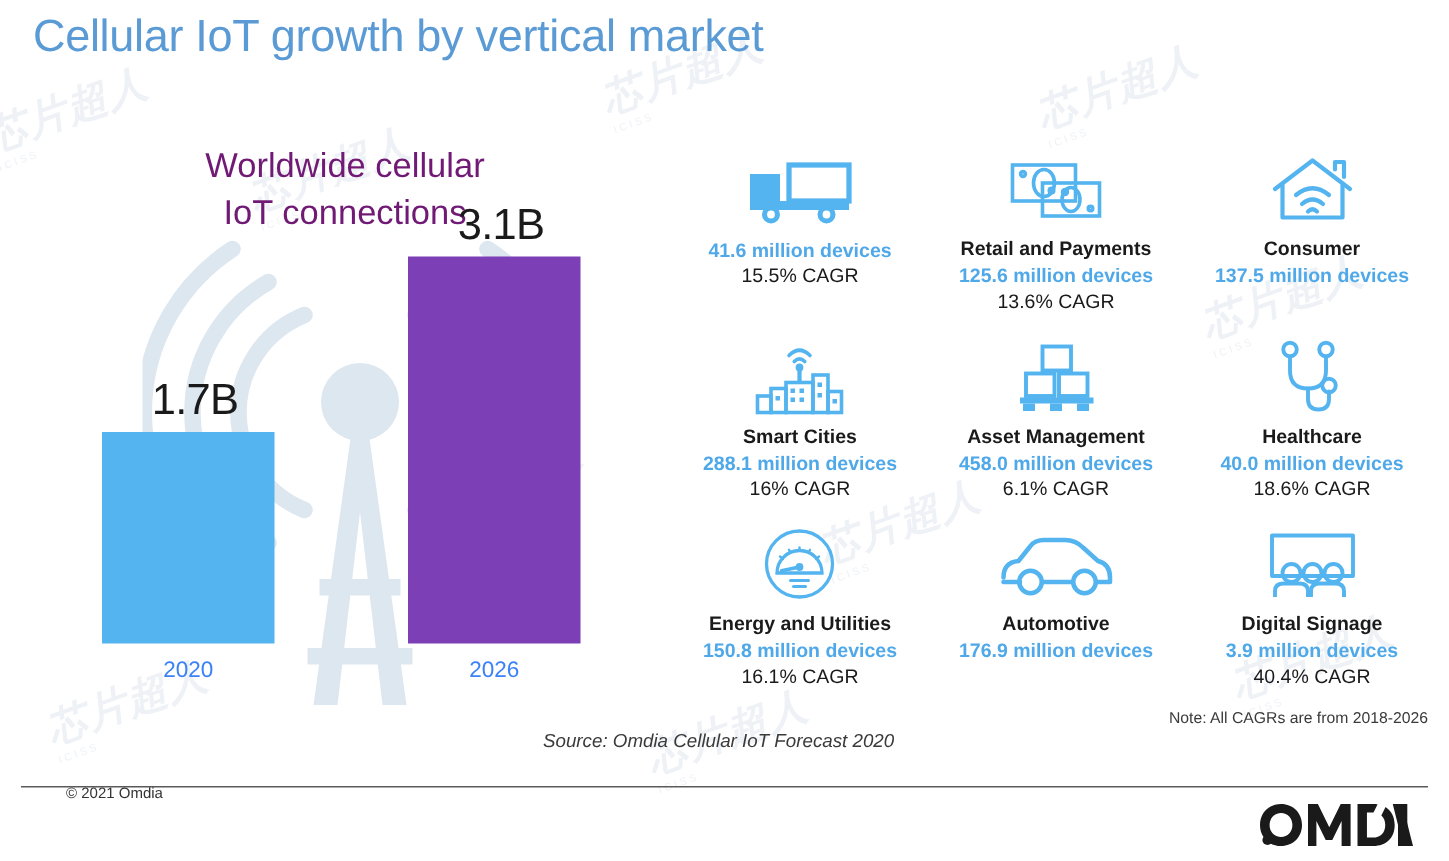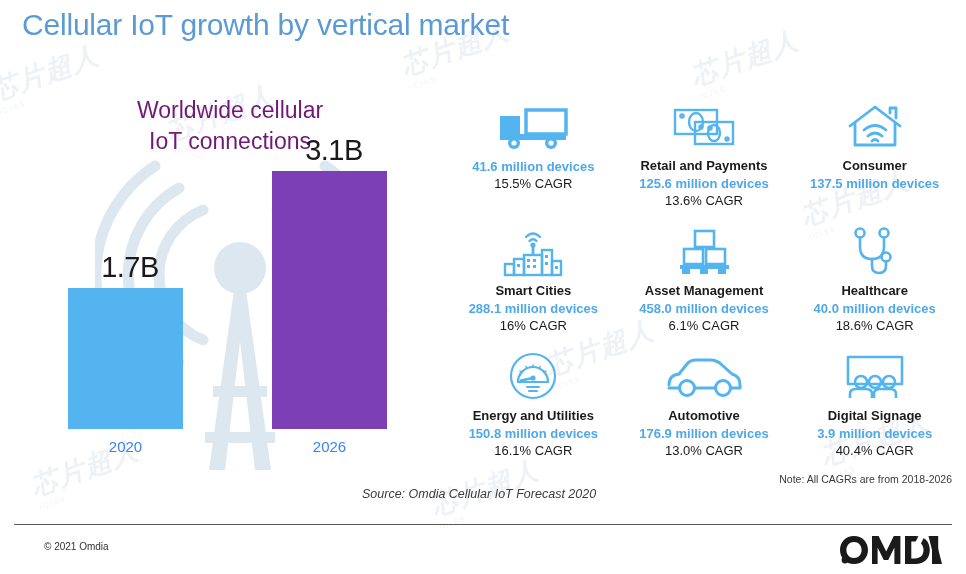--- a/index.html
+++ b/index.html
@@ -178,21 +178,21 @@
     left: 14px;
     top: 524px;
     width: 938px;
     height: 1px;
     background: #5a5a5a;
     z-index: 5;
   }
   .copyright {
     position: absolute;
     left: 44px;
-    top: 541px;
+    top: 524px;
     font-size: 10px;
     color: #333;
     z-index: 5;
     text-align: right;
   }
   .date {
     position: absolute;
     left: 265px;
     top: 541px;
     font-size: 10.5px;
@@ -425,21 +425,20 @@
             <path d="M7 33 q0 -10 10 -11 l8 -10 q3 -4 9 -4 h14 q7 0 12 5 l10 9 q8 2 8 11 v3 h-9"></path>
             <path d="M7 36 h11"></path>
             <path d="M33 36 h20"></path>
             <circle cx="25" cy="36" r="7.5"></circle>
             <circle cx="61" cy="36" r="7.5"></circle>
           </g>
         </svg>
       </div>
       <div class="cell-name">Automotive</div>
       <div class="cell-devices">176.9 million devices</div>
-      <div class="cell-cagr">13.0% CAGR</div>
     </div>
 
     <div class="cell">
       <div class="cell-icon">
         <svg width="80" height="50" viewBox="0 0 80 50">
           <g fill="none" stroke="#54B4EF" stroke-width="2.6" stroke-linejoin="round">
             <path d="M13 5 h54 v27 h-54 z"></path>
             <circle cx="26" cy="30" r="6"></circle>
             <circle cx="40" cy="30" r="6"></circle>
             <circle cx="54" cy="30" r="6"></circle>

